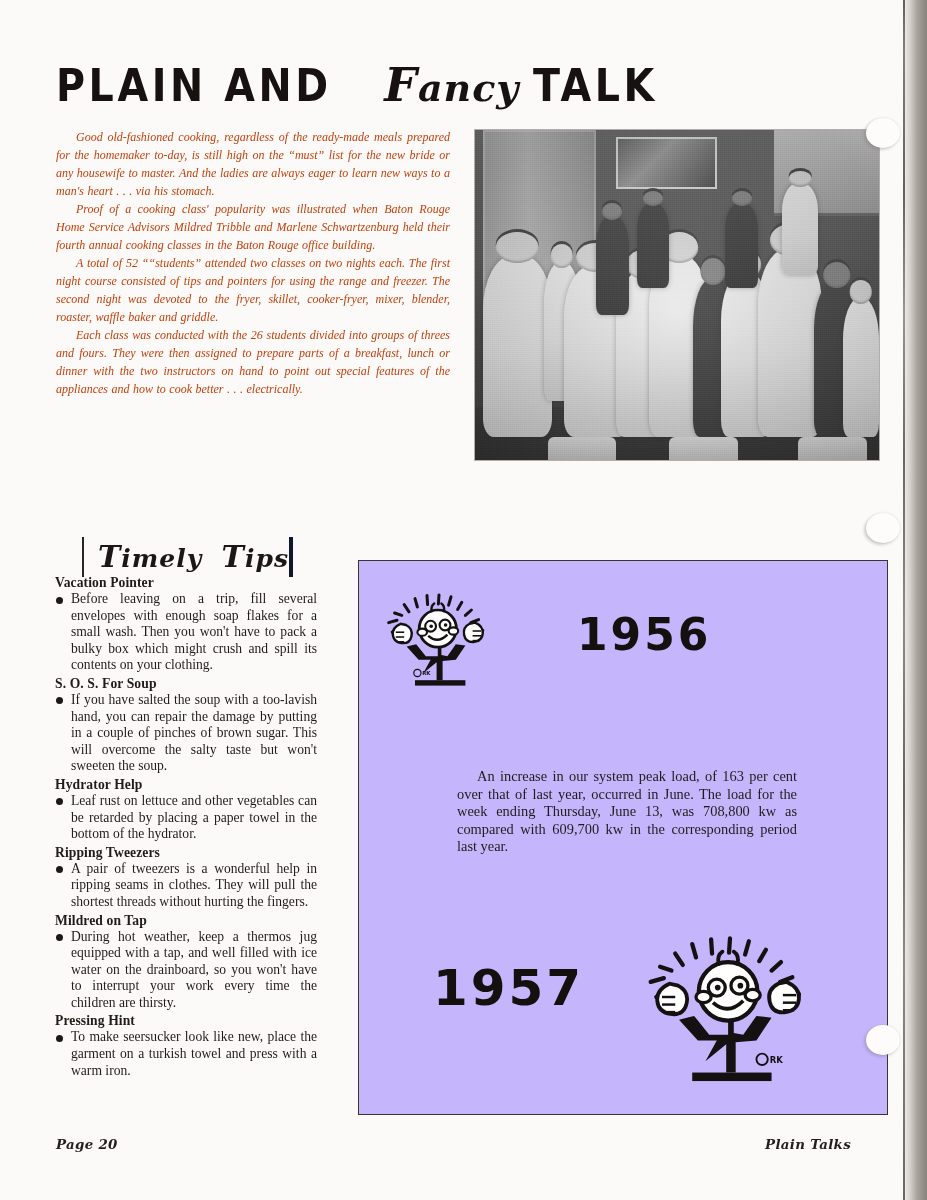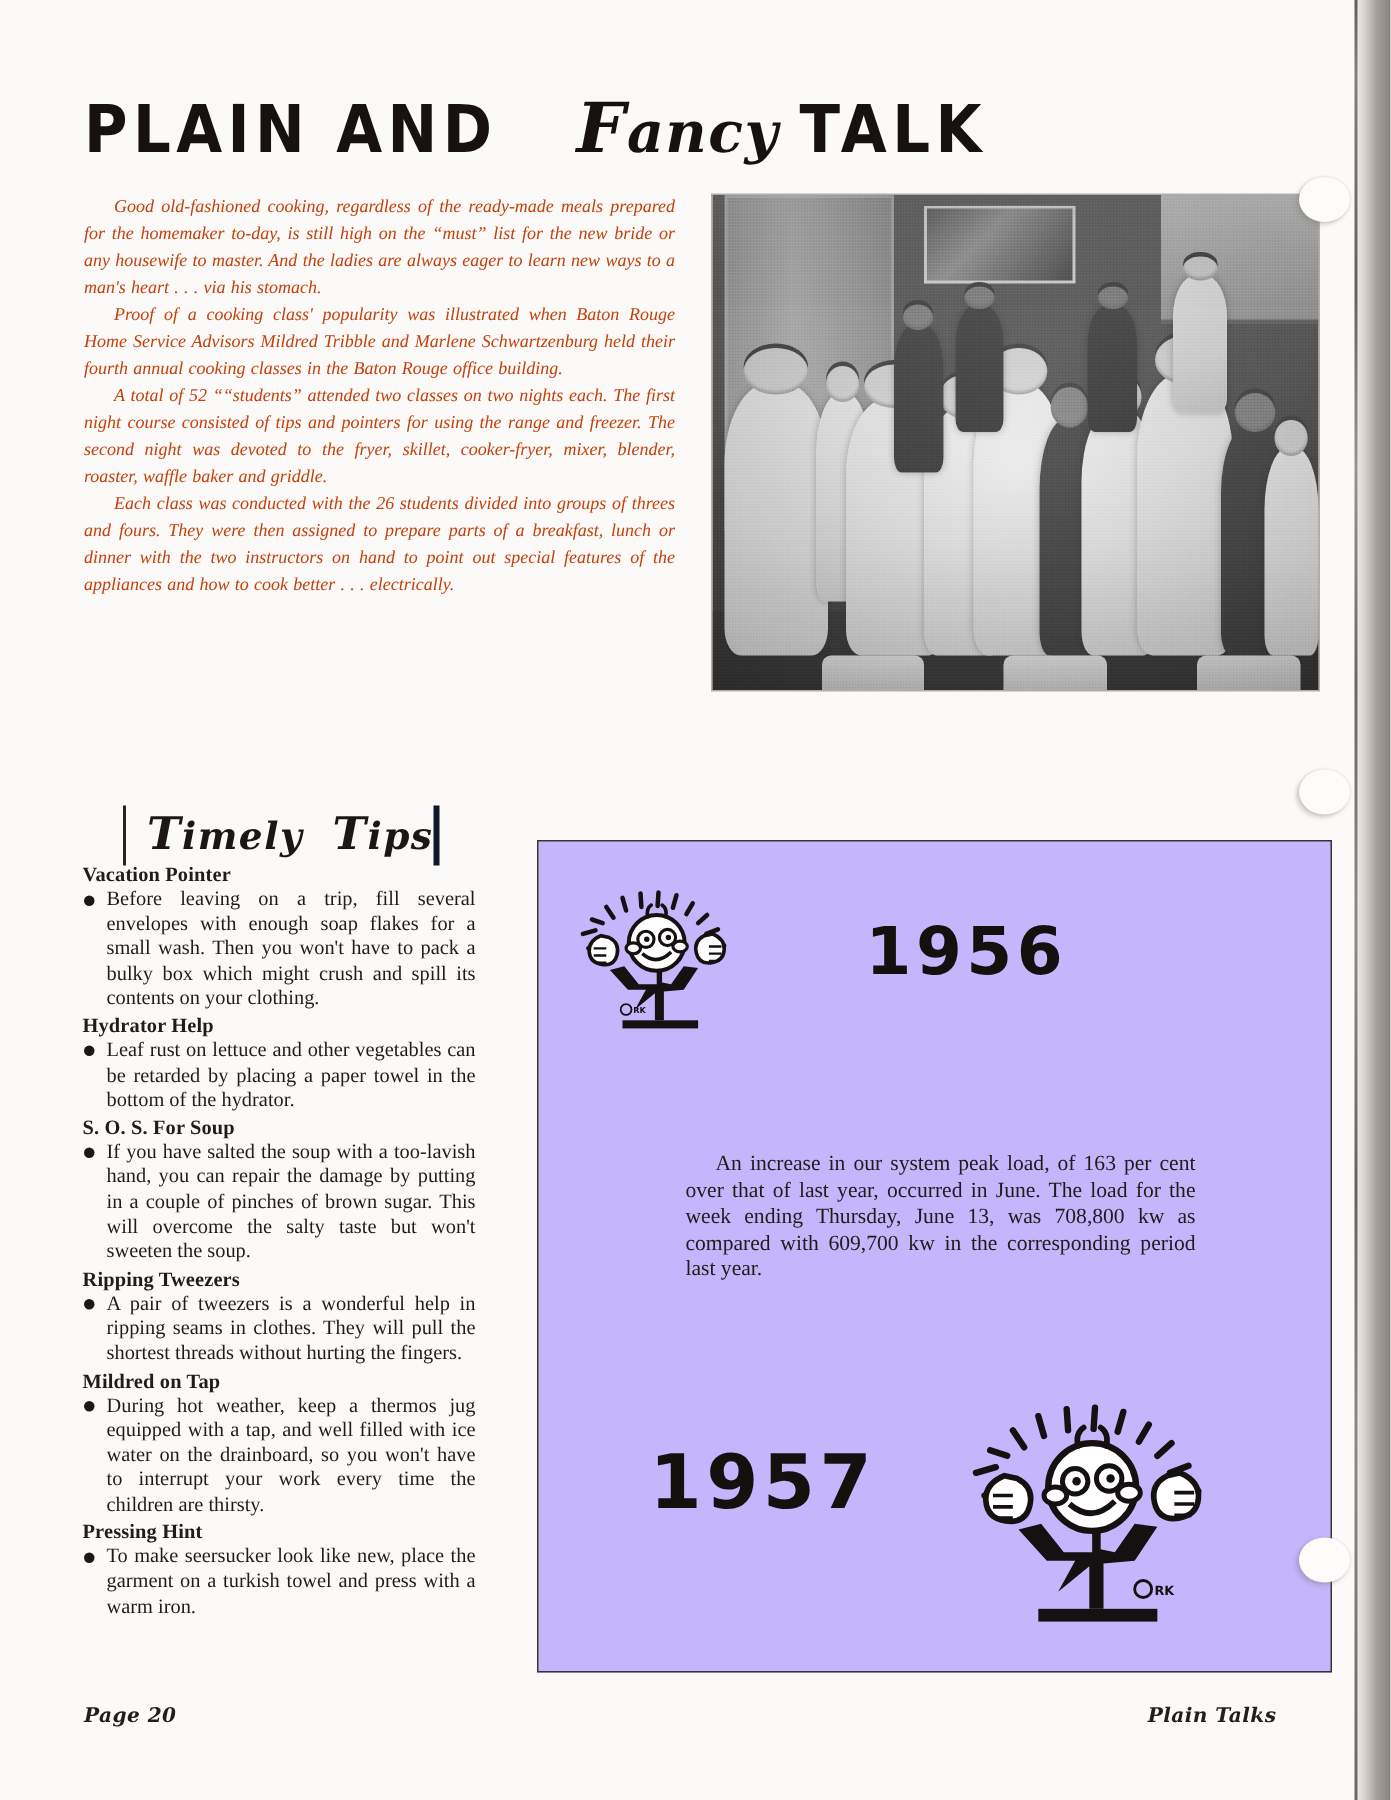--- a/index.html
+++ b/index.html
@@ -379,26 +379,26 @@
   <div class="tips-head">
     <span><span class="cap">T</span><span>imely</span>&nbsp;&nbsp;<span class="cap">T</span><span>ips</span></span>
   </div>
 
   <div class="tipscol">
     <div>
       <div class="tip-title">Vacation Pointer</div>
       <div class="tip-body"><span class="bullet"></span><span>Before leaving on a trip, fill several envelopes with enough soap flakes for a small wash. Then you won't have to pack a bulky box which might crush and spill its contents on your clothing.</span></div>
     </div>
     <div>
+      <div class="tip-title">S. O. S. For Soup</div>
+      <div class="tip-body"><span class="bullet"></span><span>If you have salted the soup with a too-lavish hand, you can repair the damage by putting in a couple of pinches of brown sugar. This will overcome the salty taste but won't sweeten the soup.</span></div>
+    </div>
+    <div>
       <div class="tip-title">Hydrator Help</div>
       <div class="tip-body"><span class="bullet"></span><span>Leaf rust on lettuce and other vegetables can be retarded by placing a paper towel in the bottom of the hydrator.</span></div>
-    </div>
-    <div>
-      <div class="tip-title">S. O. S. For Soup</div>
-      <div class="tip-body"><span class="bullet"></span><span>If you have salted the soup with a too-lavish hand, you can repair the damage by putting in a couple of pinches of brown sugar. This will overcome the salty taste but won't sweeten the soup.</span></div>
     </div>
     <div>
       <div class="tip-title">Ripping Tweezers</div>
       <div class="tip-body"><span class="bullet"></span><span>A pair of tweezers is a wonderful help in ripping seams in clothes. They will pull the shortest threads without hurting the fingers.</span></div>
     </div>
     <div>
       <div class="tip-title">Mildred on Tap</div>
       <div class="tip-body"><span class="bullet"></span><span>During hot weather, keep a thermos jug equipped with a tap, and well filled with ice water on the drainboard, so you won't have to interrupt your work every time the children are thirsty.</span></div>
     </div>
     <div>

